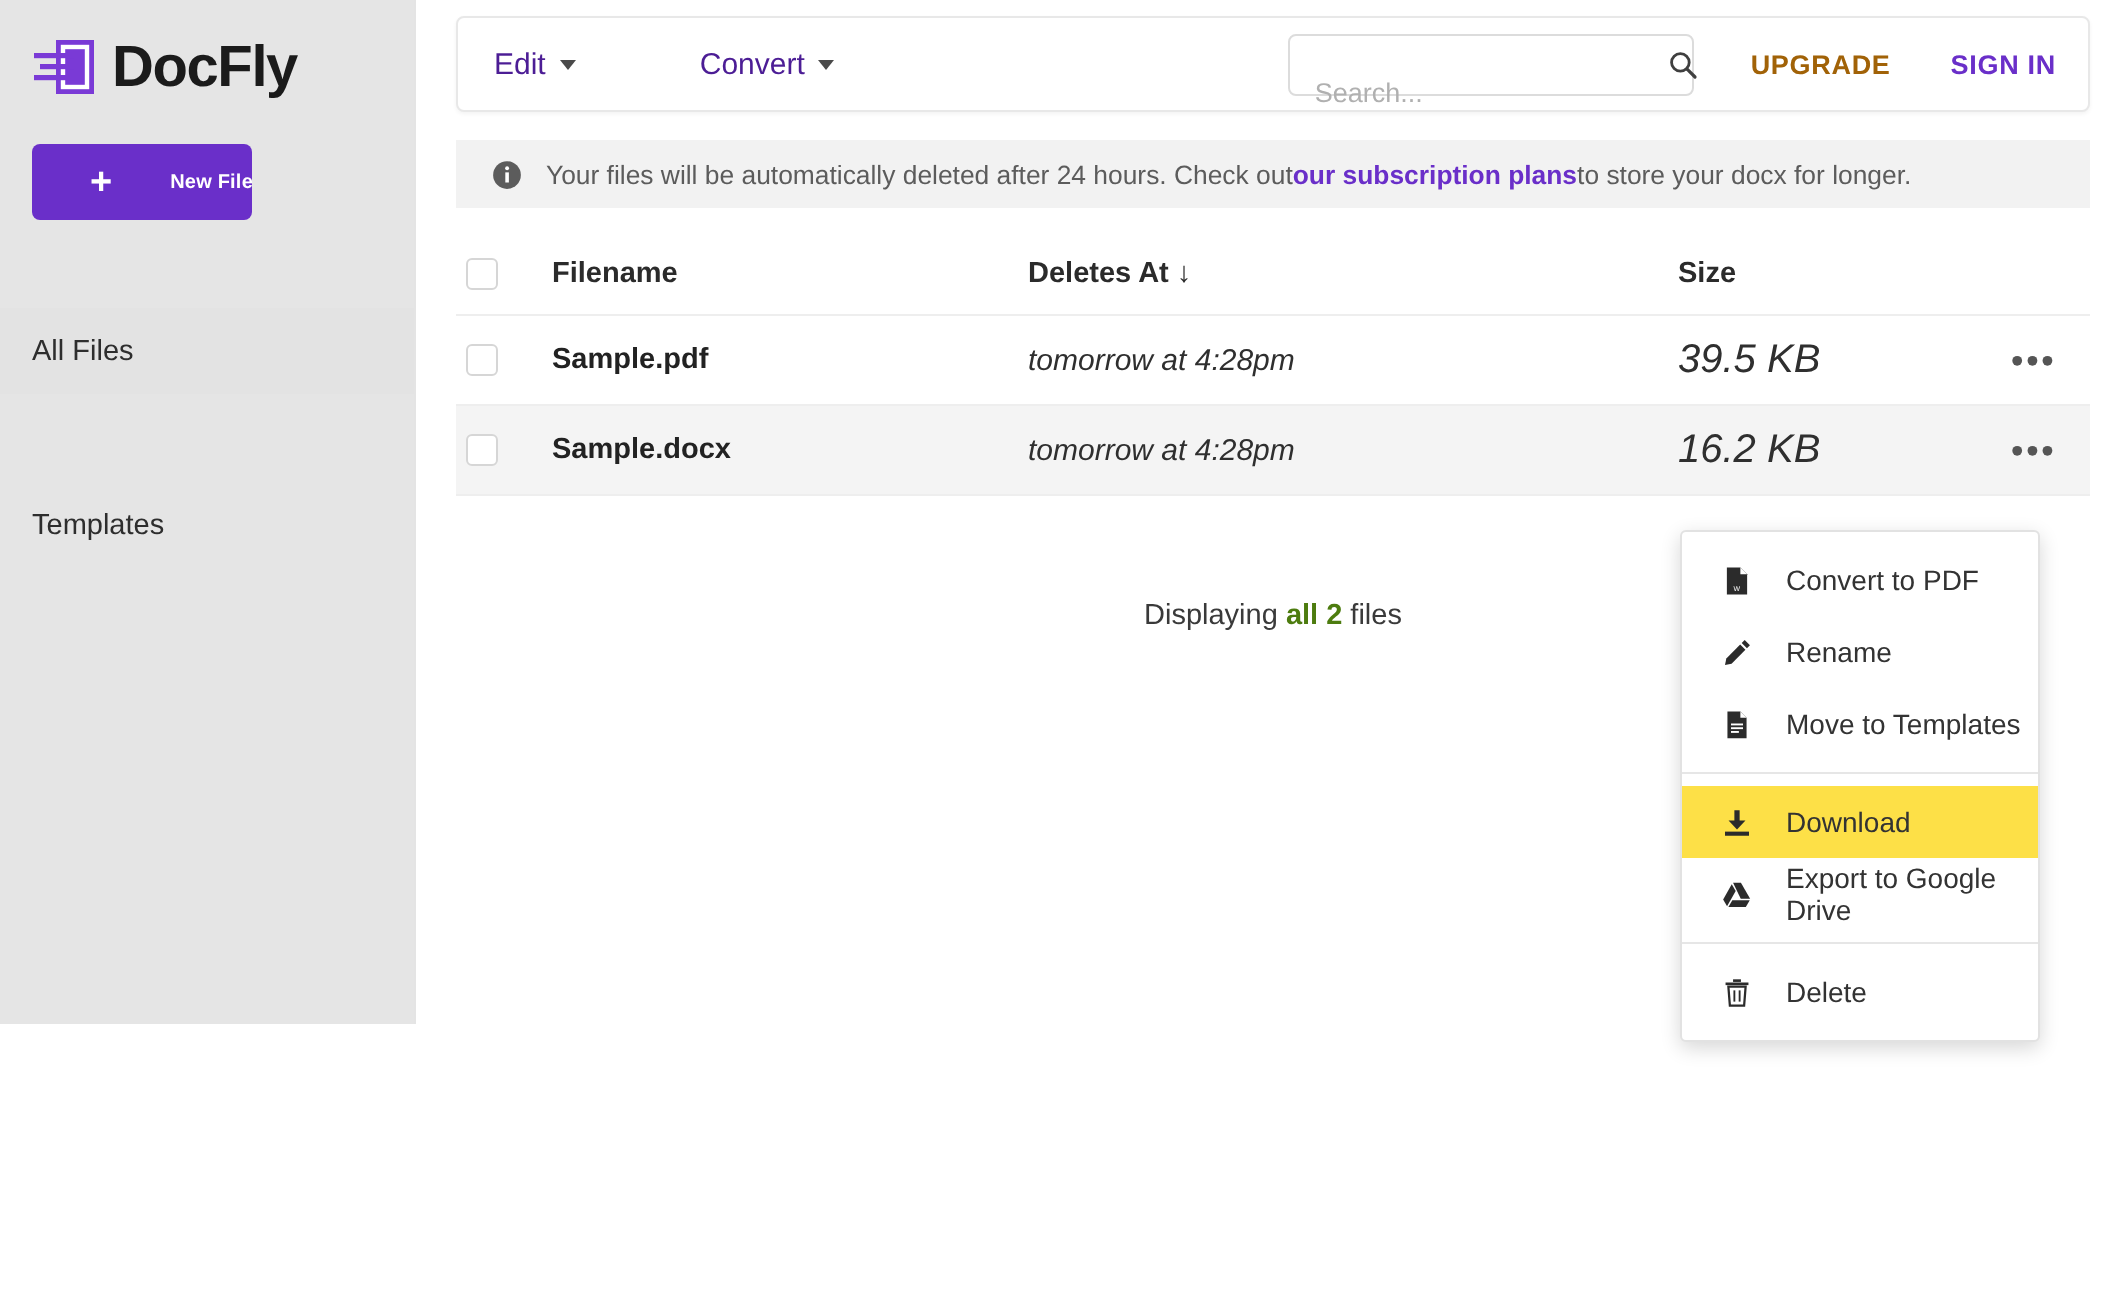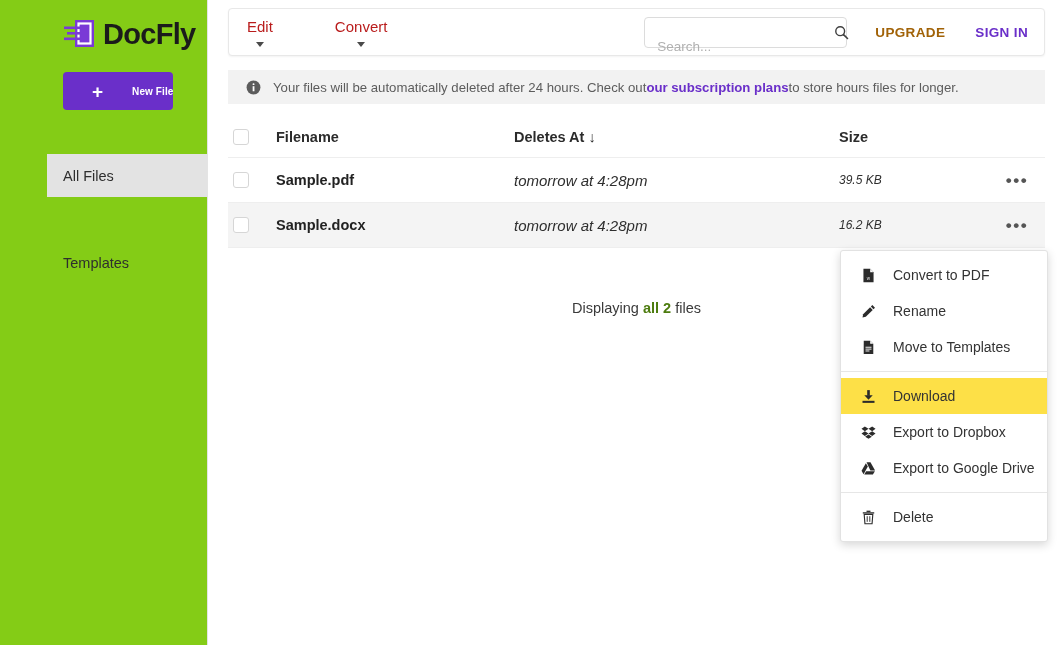--- a/index.html
+++ b/index.html
@@ -6,26 +6,25 @@
   html, body {
     width: 1057px; height: 645px;
     font-family: "Liberation Sans", sans-serif;
     background: #ffffff;
     overflow: hidden;
   }
   .app { position: relative; width: 1057px; height: 645px; display: flex; }
 
   
   .sidebar {
-    width: 208px; height: 645px;
-    background: #84cc16;
+    width: 208px; height: 512px;
+    background: #e5e5e5;
     border-right: 1px solid #e4e4e4;
     flex: 0 0 208px;
     position: relative;
-    padding-left: 47px;
   }
   .logo-wrap {
     display: flex; align-items: center;
     padding: 12px 0 0 16px;
     height: 56px;
   }
   .logo-mark { width: 34px; height: 32px; flex: 0 0 34px; }
   .logo-text {
     font-size: 29px; font-weight: bold; letter-spacing: -0.7px;
     color: #1b1b1b; margin-left: 6px; line-height: 1;
@@ -72,23 +71,23 @@
   .toolbar {
     height: 48px;
     background: #fff;
     border: 1px solid #e8e8e8;
     border-radius: 4px;
     box-shadow: 0 1px 2px rgba(0,0,0,0.05);
     display: flex; align-items: center;
     padding: 0 14px 0 18px;
   }
   .tb-menu {
-    font-size: 15px; color: #b91c1c;
+    font-size: 15px; color: #4c1d95;
     margin-right: 62px; cursor: pointer;
-    display: flex; align-items: center; gap: 7px; flex-direction: column;
+    display: flex; align-items: center; gap: 7px;
   }
   .caret {
     width: 0; height: 0;
     border-left: 4.5px solid transparent;
     border-right: 4.5px solid transparent;
     border-top: 5.5px solid #4a4a4a;
     display: inline-block;
   }
   .tb-spacer { flex: 1 1 auto; }
   .search-box {
@@ -141,36 +140,36 @@
   }
   .c-name { flex: 0 0 238px; }
   .c-date { flex: 0 0 325px; }
   .c-size { flex: 1 1 auto; }
   .c-act { flex: 0 0 56px; display: flex; justify-content: center; }
   .th {
     font-size: 14.5px; font-weight: bold; color: #2b2b2b;
   }
   .fname { font-size: 14.5px; font-weight: bold; color: #222; }
   .fdate { font-size: 15px; font-style: italic; color: #2f2f2f; }
-  .fsize { font-size: 12px; font-style: italic; color: #2f2f2f; }
+  .fsize { font-size: 20px; font-style: italic; color: #2f2f2f; }
   .dots {
     font-size: 17px; letter-spacing: 1.6px; color: #555;
     cursor: pointer; line-height: 1; font-weight: bold;
   }
   .displaying {
     text-align: center; margin-top: 52px;
     font-size: 14.5px; color: #3a3a3a;
   }
   .displaying b { font-weight: bold; color: #4d7c0f; }
 
   
   .ctx-menu {
     position: absolute;
-    left: 840px; top: 250px;
-    width: 208px;
+    left: 840px; top: 265px;
+    width: 180px;
     background: #fff;
     border: 1px solid #e2e2e2;
     border-radius: 3px;
     box-shadow: 0 3px 10px rgba(0,0,0,0.16);
     padding: 6px 0 6px 0;
     z-index: 40;
   }
   .ctx-item {
     display: flex; align-items: center;
     height: 36px;
@@ -250,21 +249,21 @@
     <div class="banner">
       <span class="banner-icon">
         <svg viewBox="0 0 16 16" width="15" height="15">
           <circle cx="8" cy="8" r="7.4" fill="#5c5c5c"></circle>
           <rect x="7.1" y="6.6" width="1.9" height="5.4" fill="#ffffff"></rect>
           <circle cx="8.05" cy="4.4" r="1.05" fill="#ffffff"></circle>
         </svg>
       </span>
       <span>Your files will be automatically deleted after 24 hours. Check out </span>
         <a href="#">our subscription plans</a>
-        <span> to store hours files for longer.</span>
+        <span> to store your docx for longer.</span>
     </div>
 
     <div class="table">
 
       <div class="trow head">
         <div class="c-check">
           <div class="cb"></div>
         </div>
         <div class="c-name th">Filename</div>
         <div class="c-date th">
@@ -349,32 +348,20 @@
         <svg viewBox="0 0 16 16" width="15" height="15">
           <rect x="6.6" y="1.2" width="2.8" height="6" fill="#2b2b2b"></rect>
           <path d="M3.5 6.6h9L8 11.4z" fill="#2b2b2b"></path>
           <rect x="1.6" y="12.6" width="12.8" height="2.2" fill="#2b2b2b"></rect>
         </svg>
       </span>
       <span>Download</span>
     </div>
 
 
-    <div class="ctx-item">
-      <span class="ctx-ic">
-        <svg viewBox="0 0 16 16" width="15" height="15">
-          <path d="M4.1 1.6L0.5 4.1l3.6 2.5 3.9-2.5z" fill="#2b2b2b"></path>
-          <path d="M11.9 1.6l3.6 2.5-3.6 2.5L8 4.1z" fill="#2b2b2b"></path>
-          <path d="M0.5 9.1l3.6-2.5L8 9.1l-3.9 2.5z" fill="#2b2b2b"></path>
-          <path d="M15.5 9.1l-3.6-2.5L8 9.1l3.9 2.5z" fill="#2b2b2b"></path>
-          <path d="M4.4 12.4L8 10.1l3.6 2.3L8 14.6z" fill="#2b2b2b"></path>
-        </svg>
-      </span>
-      <span>Export to Dropbox</span>
-    </div>
 
     <div class="ctx-item">
       <span class="ctx-ic">
         <svg viewBox="0 0 16 16" width="15" height="15">
           <path d="M5.9 1.4h4.2l4.9 8.6H10z" fill="#2b2b2b"></path>
           <path d="M5.2 2.3L0.6 10.4l2.1 3.6 4.6-8.1z" fill="#2b2b2b"></path>
           <path d="M3.4 14.4h9.3l2.1-3.6H5.5z" fill="#2b2b2b"></path>
         </svg>
       </span>
       <span>Export to Google Drive</span>

